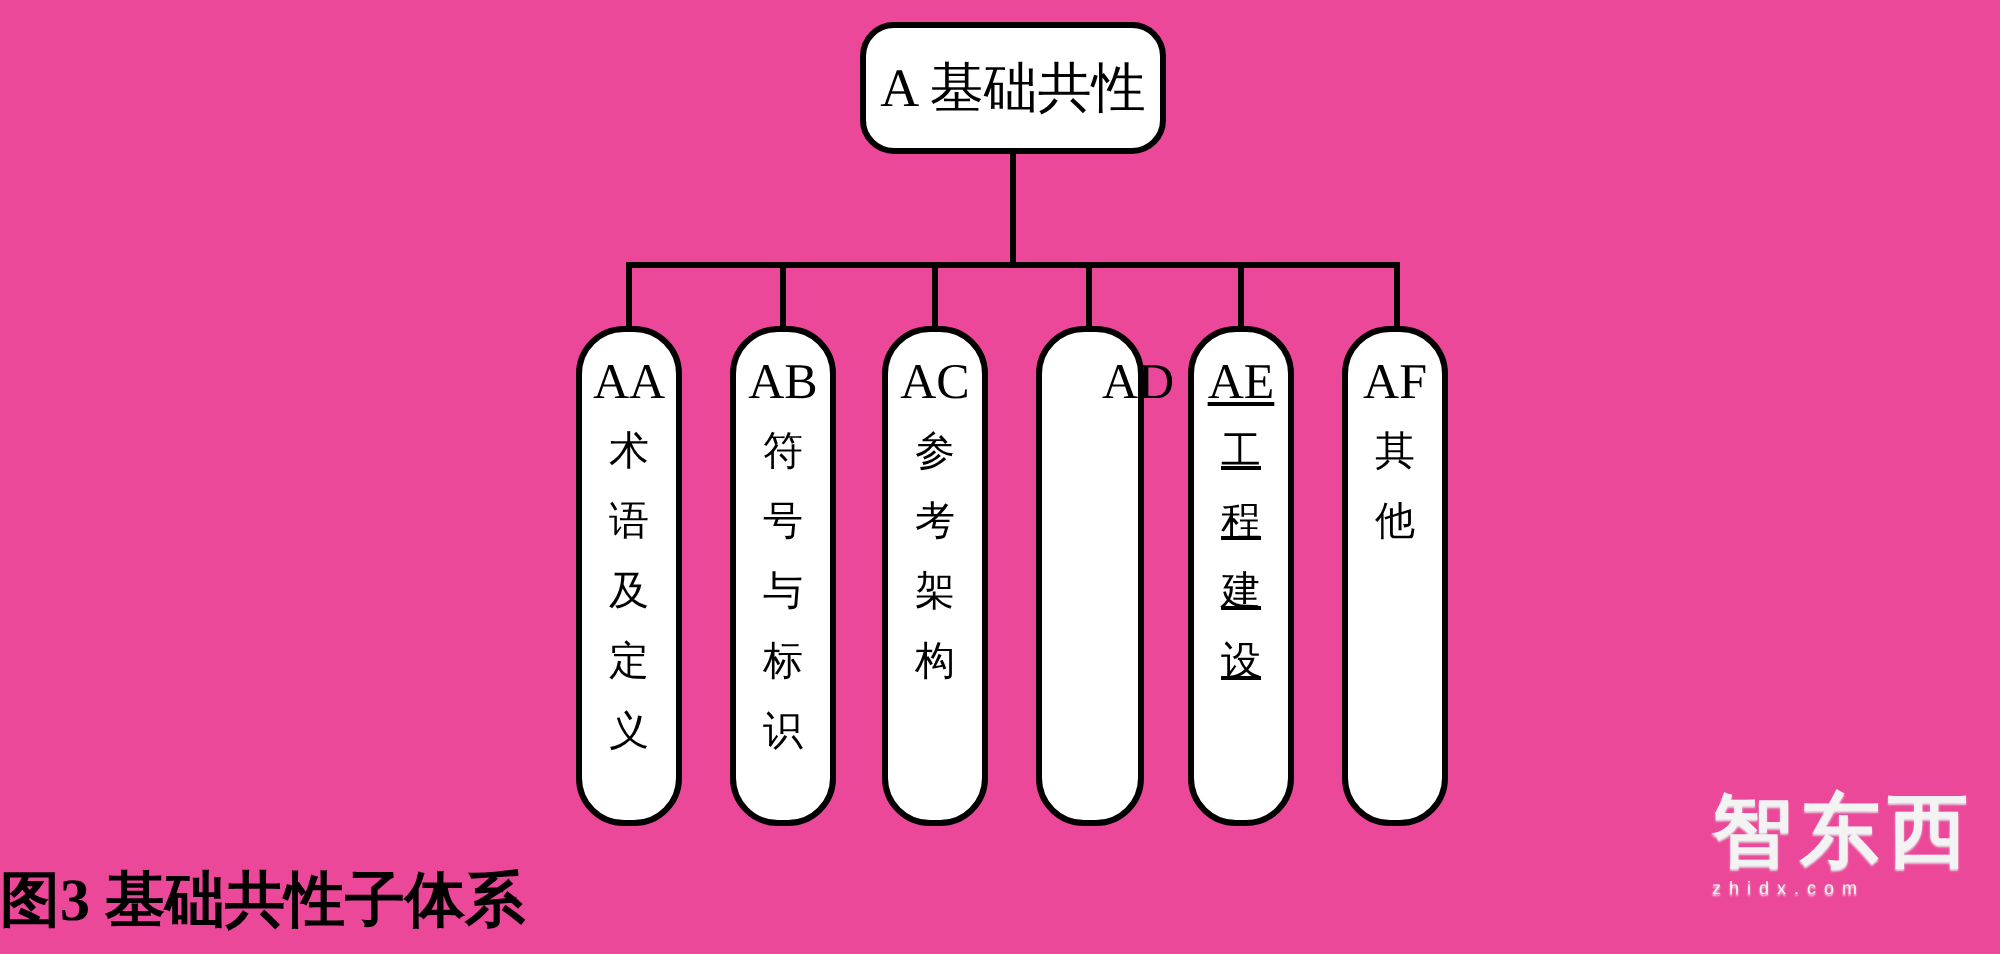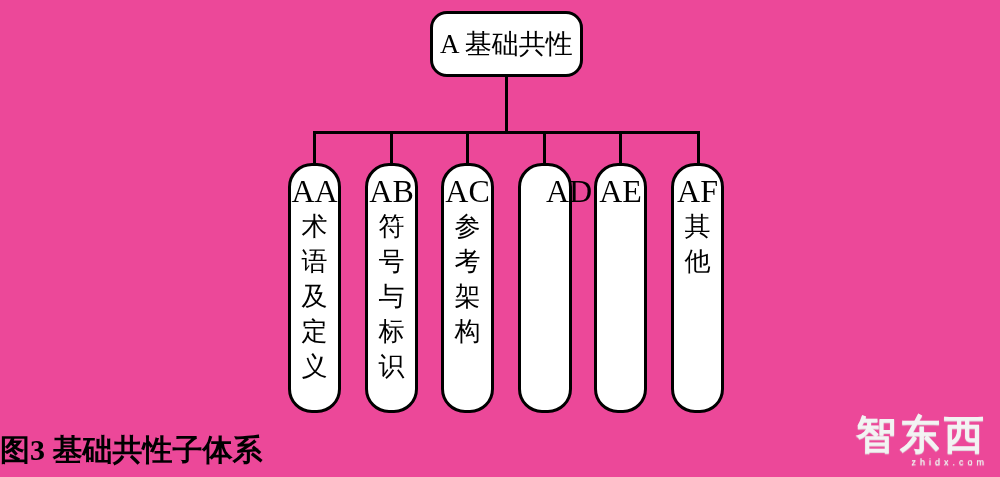--- a/index.html
+++ b/index.html
@@ -49,27 +49,27 @@
     border-radius: 24px;
     box-sizing: border-box;
     background: #fff;
     display: flex;
     flex-direction: column;
     align-items: center;
     padding-top: 8px;
     color: #000;
   }
   .child-node .code {
-    font-size: 32px;
+    font-size: 25px;
     line-height: 35px;
     white-space: nowrap;
   }
   .child-node .vlabel {
     width: 28px;
-    font-size: 26px;
+    font-size: 20px;
     line-height: 35px;
     text-align: center;
     word-break: break-all;
   }
 
   
   .caption {
     position: absolute;
     left: 0;
     top: 430px;
@@ -77,22 +77,22 @@
     text-align: left;
     font-size: 30px;
     font-weight: bold;
     color: #000;
   }
 
   
   .watermark {
     position: absolute;
     right: 12px;
-    bottom: 10px;
-    text-align: right;
+    bottom: 28px;
+    text-align: left;
     user-select: none;
     pointer-events: none;
   }
   .watermark .brand {
     font-family: "Liberation Sans", "DejaVu Sans", sans-serif;
     font-size: 40px;
     font-weight: bold;
     letter-spacing: 4px;
     color: #f3f3f3;
     text-shadow: 0 1px 1px #e3e3e3;
@@ -133,22 +133,23 @@
     <span class="code">AC</span>
     <div class="vlabel">参考架构</div>
   </div>
   <div class="child-node" style="left:365px;">
     <span class="code">AB</span>
     <div class="vlabel">符号与标识</div>
   </div>
   <div class="child-node" style="left:518px;padding-left:48px;">
     <span class="code">AD</span>
   </div>
-  <div class="child-node" style="left:594px;">
+  <div class="child-node" style="left:594px;text-decoration:underline;">
     <span class="code">AE</span>
+    <div class="vlabel">工程建设</div>
   </div>
   <div class="child-node" style="left:671px;">
     <span class="code">AF</span>
     <div class="vlabel">其他</div>
   </div>
 
   <div class="caption">图3 基础共性子体系</div>
 
   <div class="watermark">
     <div class="brand">智东西</div>

